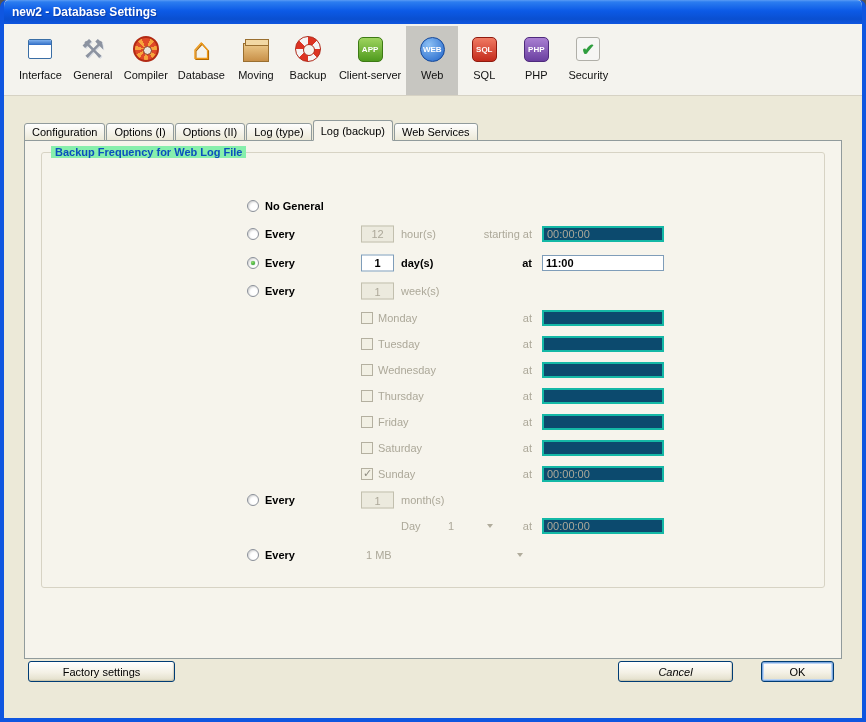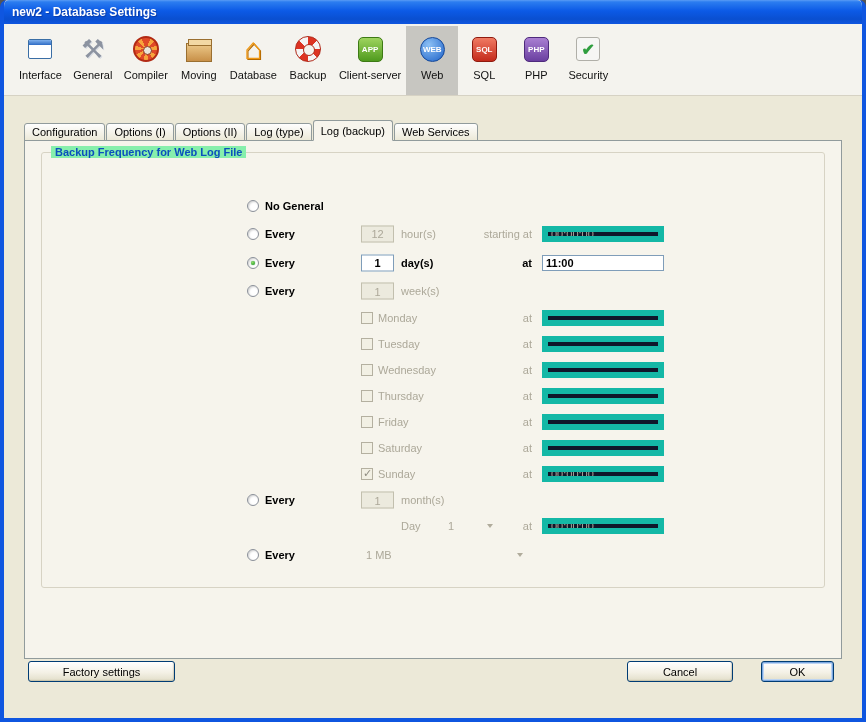--- a/index.html
+++ b/index.html
@@ -66,32 +66,32 @@
   
   .radio { width:12px; height:12px; border-radius:50%; background:#fff; border:1px solid #8a8f98;
            box-shadow:inset 1px 1px 2px rgba(0,0,0,.18); position:relative; flex:0 0 12px; }
   .radio.checked::after { content:""; position:absolute; left:3px; top:3px; width:4px; height:4px; border-radius:50%;
            background:radial-gradient(circle at 40% 35%,#8ede66,#2da02d 75%); box-shadow:0 0 1px #1d7a1d; }
   .checkbox { width:12px; height:12px; background:#f2f0e4; border:1px solid #b4b0a0; position:relative; flex:0 0 12px; }
   .checkbox.checked::after { content:"✓"; position:absolute; left:1px; top:-2px; font-size:11px; color:#8f8c80; }
   .ninput { width:33px; height:17px; font:11px "Liberation Sans",sans-serif; text-align:center;
             border:1px solid #c2bfae; background:#eceade; color:#aca899; }
   .tinput { width:122px; height:16px; font:11px "Liberation Sans",sans-serif; padding:0 3px;
-            border:6px solid #14b8a6; background:#0f172a; color:#aca899; }
+            border:2px solid #14b8a6; background:#0c4a6e; color:#aca899; }
   .en { background:#fff !important; border:1px solid #7f9db9 !important; color:#000 !important; font-weight:bold; }
   .arrow { display:inline-block; width:0; height:0; border-left:3px solid transparent; border-right:3px solid transparent;
            border-top:4px solid #b0ac9c; }
   
   .footer { display:flex; justify-content:space-between; align-items:flex-start; padding:2px 28px 0 24px; }
   .rightbtns { display:flex; gap:28px; }
   .btn { height:21px; border:1px solid #003c74; border-radius:3px; font:11px "Liberation Sans",sans-serif;
          background:linear-gradient(180deg,#ffffff 0%,#f4f1e6 55%,#e2dec9 100%);
          box-shadow:inset -1px -1px 1px rgba(150,140,110,.35); display:flex; align-items:center; justify-content:center; }
   .btn-factory { width:147px; }
-  .btn-cancel  { width:106px; }
+  .btn-cancel  { width:115px;font-style:italic; }
   .btn-ok { width:73px; box-shadow:inset 0 0 0 1px #7ba7e0, inset 0 0 0 2px #bcd4f2; }
 </style>
 </head>
 <body>
 
 <div class="window">
 
   <div class="titlebar">
     <span class="titletext">new2 - Database Settings</span>
   </div>
@@ -107,28 +107,28 @@
       <span class="icon32 ic-general"></span>
       <span class="tlabel">General</span>
     </div>
     <div class="titem">
       <span class="icon32 ic-compiler">
           <span class="wheel"></span>
         </span>
       <span class="tlabel">Compiler</span>
     </div>
     <div class="titem">
+      <span class="icon32 ic-database"></span>
+      <span class="tlabel">Database</span>
+    </div>
+    <div class="titem">
       <span class="icon32 ic-moving">
           <span class="box"></span>
         </span>
       <span class="tlabel">Moving</span>
-    </div>
-    <div class="titem">
-      <span class="icon32 ic-database"></span>
-      <span class="tlabel">Database</span>
     </div>
     <div class="titem">
       <span class="icon32 ic-backup">
           <span class="buoy"></span>
         </span>
       <span class="tlabel">Backup</span>
     </div>
     <div class="titem">
       <span class="icon32 ic-app">
           <span class="badge">APP</span>

